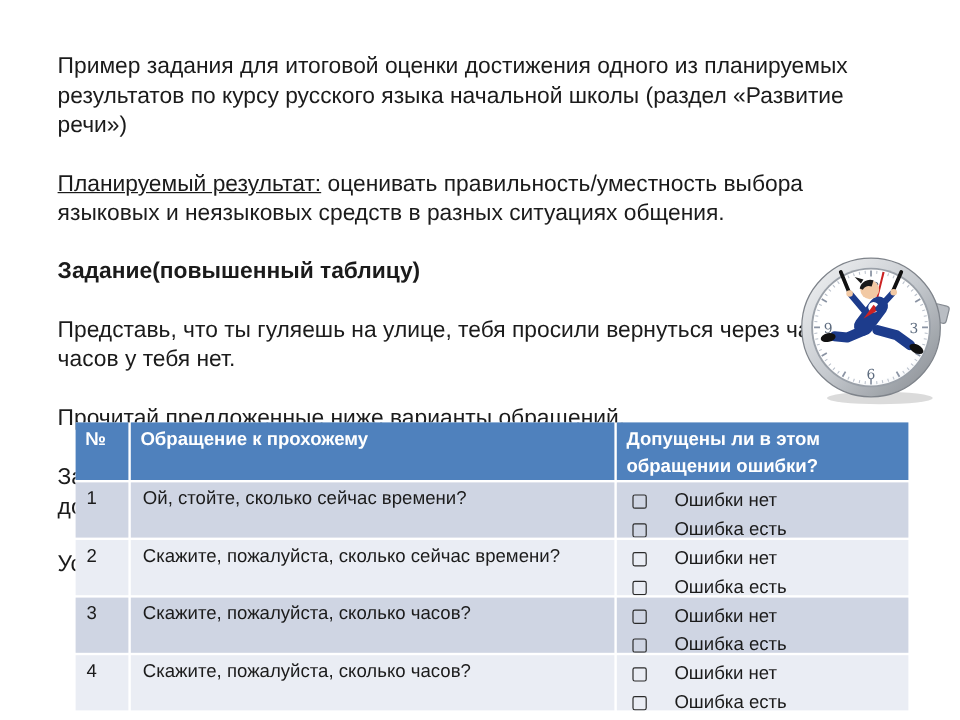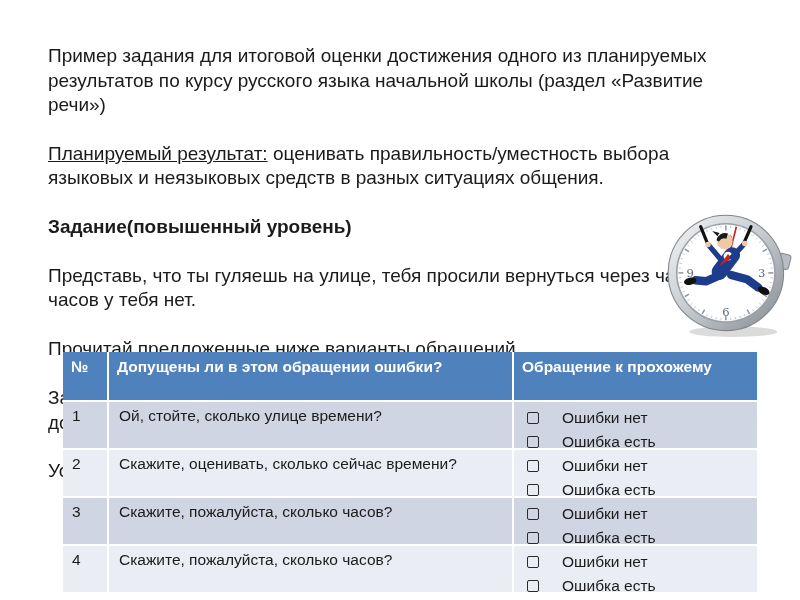--- a/index.html
+++ b/index.html
@@ -55,21 +55,21 @@
 </style>
 </head>
 <body>
 
 <div class="intro">
   <p>Пример задания для итоговой оценки достижения одного из планируемых
 результатов по курсу русского языка начальной школы (раздел «Развитие
 речи»)</p>
   <p><span class="bu">Планируемый результат:</span><span> оценивать правильность/уместность выбора
 языковых и неязыковых средств в разных ситуациях общения.</span></p>
-  <p class="b">Задание(повышенный уровень)</p>
+  <p class="b">Задание(повышенный таблицу)</p>
   <p>Представь, что ты гуляешь на улице, тебя просили вернуться через час, а
 часов у тебя нет.</p>
   <p>Прочитай предложенные ниже варианты обращений.</p>
   <p>Заполни таблицу: укажи знаком V, правильно ли построено обращен
 допущены ли в нём ошибки или таких ошибок нет.</p>
   <p>Устно исправь ошибки.</p>
 </div>
 
 <div class="clock">
   <svg width="126" height="126" viewBox="0 0 120 120">
@@ -188,38 +188,38 @@
 
       <circle cx="56" cy="28" r="7.5" fill="#f2c9a4"></circle>
       <path d="M48,27 a8.5,8.5 0 0 1 11,-6.5 l-1.5,5 a6,6 0 0 0 -7,2.5 z" fill="#1a1a1a"></path>
       <path d="M49,23 L44,18 L51,20 z" fill="#1a1a1a"></path>
     </g>
   </svg>
 </div>
 
 <div class="task-table">
   <div class="cell head">№</div>
+  <div class="cell head">Обращение к прохожему</div>
   <div class="cell head">Допущены ли в этом обращении ошибки?</div>
-  <div class="cell head">Обращение к прохожему</div>
 
   <div class="cell row-odd c-num">1</div>
-  <div class="cell row-odd c-phrase">Ой, стойте, сколько улице времени?</div>
+  <div class="cell row-odd c-phrase">Ой, стойте, сколько сейчас времени?</div>
   <div class="cell row-odd c-opts">
     <div class="opt">
         <span class="cb"></span>
         <span>Ошибки нет</span>
       </div>
     <div class="opt">
         <span class="cb"></span>
         <span>Ошибка есть</span>
       </div>
   </div>
 
   <div class="cell row-even c-num">2</div>
-  <div class="cell row-even c-phrase">Скажите, оценивать, сколько сейчас времени?</div>
+  <div class="cell row-even c-phrase">Скажите, пожалуйста, сколько сейчас времени?</div>
   <div class="cell row-even c-opts">
     <div class="opt">
         <span class="cb"></span>
         <span>Ошибки нет</span>
       </div>
     <div class="opt">
         <span class="cb"></span>
         <span>Ошибка есть</span>
       </div>
   </div>

